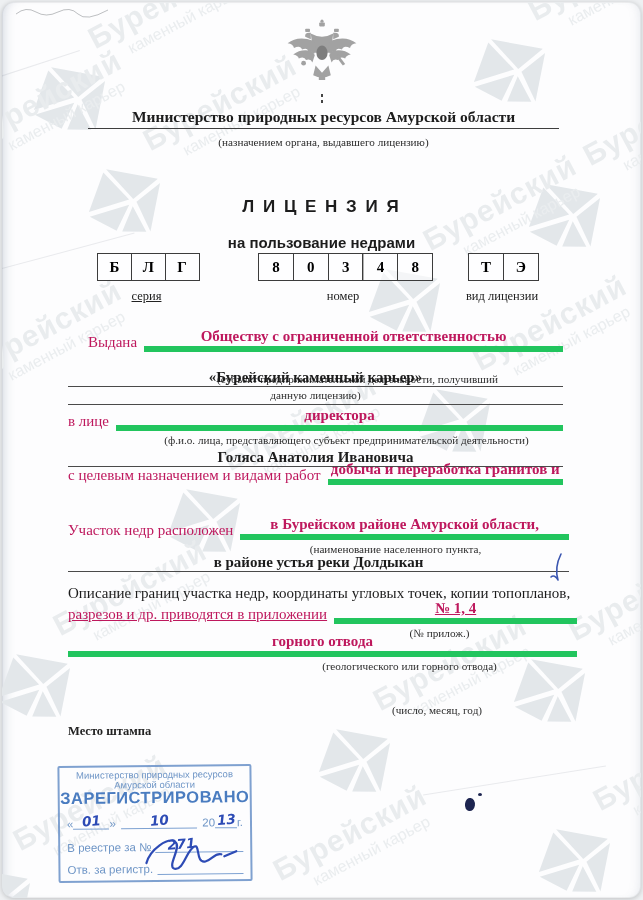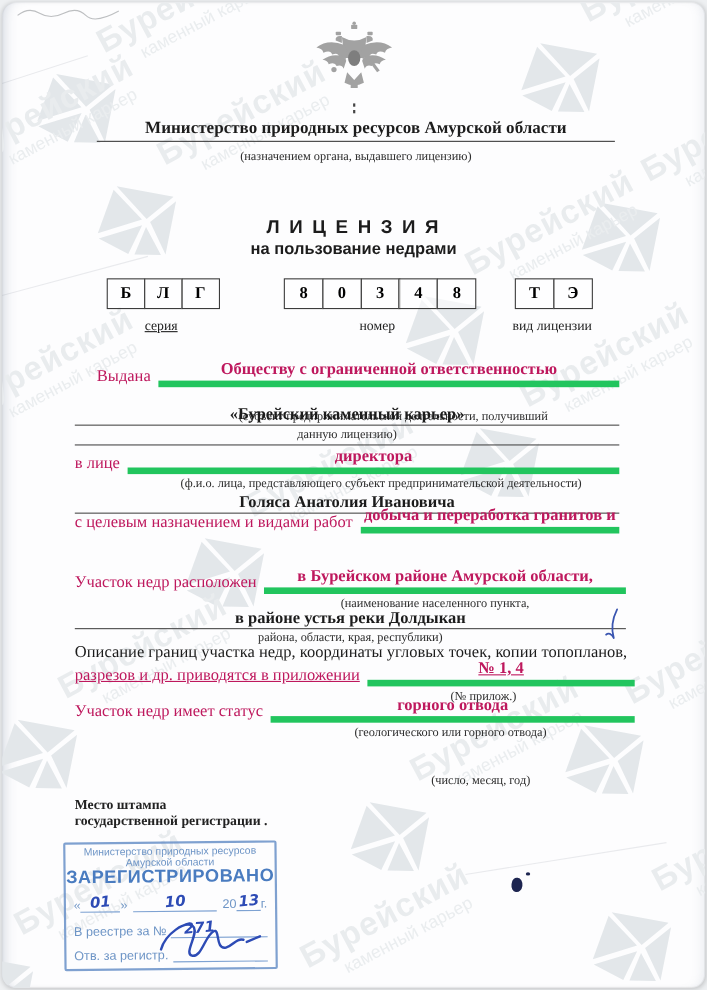--- a/index.html
+++ b/index.html
@@ -18,21 +18,21 @@
   .wm-2{font-family:"Liberation Sans",sans-serif;font-size:16px;color:#eaedef;
         margin-left:30px;white-space:nowrap;}
   .crease{position:absolute;height:1px;background:rgba(100,110,125,.13);z-index:1;}
   
   .c{position:absolute;z-index:2;color:#1c1c1c;}
   .hdr{font-size:15.5px;font-weight:bold;text-align:center;border-bottom:1.5px solid #3e3e3e;
        padding-bottom:2px;}
   .cap{font-size:11.2px;color:#2d2d2d;text-align:center;z-index:2;position:absolute;}
   .title{font-family:"Liberation Sans",sans-serif;font-weight:bold;font-size:17px;
          letter-spacing:2px;text-align:center;}
-  .subtitle{font-family:"Liberation Sans",sans-serif;font-weight:bold;font-size:15px;text-align:center;}
+  .subtitle{font-family:"Liberation Sans",sans-serif;font-weight:bold;font-size:15px;text-align:center;margin-top:16px;}
   .cellgrp{position:absolute;display:flex;z-index:2;}
   .cell{width:33px;height:26px;border:1.2px solid #3c3c3c;margin-left:-1.2px;
         display:flex;align-items:center;justify-content:center;
         font:bold 15px "Liberation Serif",serif;background:rgba(255,255,255,.6);}
   .cell:first-child{margin-left:0;}
   .boxlab{position:absolute;font-size:12.5px;text-align:center;z-index:2;color:#222;}
   .row{position:absolute;display:flex;align-items:flex-end;font-size:15px;z-index:2;color:#be185d;}
   .row .lbl{white-space:nowrap;padding-right:7px;padding-bottom:1px;}
   .row .fill{flex:1;border-bottom:6px solid #22c55e;text-align:center;font-weight:bold;padding-bottom:1px;}
   .uline{position:absolute;border-bottom:1px solid #4a4a4a;text-align:center;
@@ -363,43 +363,40 @@
     <span class="lbl">с целевым назначением и видами работ</span>
     <span class="fill">добыча и переработка гранитов и</span>
   </div>
 
   <div class="row" style="left:66px;right:72px;top:521px;height:17px;">
     <span class="lbl">Участок недр расположен</span>
     <span class="fill">в Бурейском районе Амурской области,</span>
   </div>
   <div class="cap" style="left:220px;right:72px;top:541px;">(наименование населенного пункта,</div>
   <div class="uline" style="left:66px;right:72px;top:553px;height:16px;">в районе устья реки Долдыкан</div>
-  <div class="cap" style="left:66px;right:72px;top:572px;">района, области, края, республики)</div>
   <svg class="mark" style="left:545px;top:550px;" width="22" height="32" viewBox="0 0 22 32">
     <path d="M14 2 C10 10 8 18 11 28 M11 28 C9 24 6 23 4 25" stroke="#3a55b0" stroke-width="1.6" fill="none" stroke-linecap="round"></path>
   </svg>
 
   <div class="para" style="left:66px;right:64px;top:583px;">Описание границ участка недр, координаты угловых точек, копии топопланов,</div>
   <div class="row" style="left:66px;right:64px;top:605px;height:17px;text-decoration:underline;">
     <span class="lbl">разрезов и др. приводятся в приложении</span>
     <span class="fill">№ 1, 4</span>
   </div>
   <div class="cap" style="left:300px;right:64px;top:625px;">(№ прилож.)</div>
 
   <div class="row" style="left:66px;right:64px;top:637px;height:18px;">
-    <span class="lbl">Участок недр имеет статус</span>
     <span class="fill">горного отвода</span>
   </div>
   <div class="cap" style="left:240px;right:64px;top:658px;">(геологического или горного отвода)</div>
 
   <div class="cap" style="left:295px;right:64px;top:702px;">(число, месяц, год)</div>
 
   <div class="note" style="left:66px;top:722px;">
     <div>Место штампа</div>
-    <div>государственной регистрации .</div>
   </div>
 
   <div class="stamp">
     <div class="st-org" style="top:3px;">Министерство природных ресурсов</div>
     <div class="st-org" style="top:13px;">Амурской области</div>
     <div class="st-reg">ЗАРЕГИСТРИРОВАНО</div>
     <div class="st-line" style="top:44px;height:18px;">
       <span>«</span>
       <span class="st-u" style="width:36px;"><span class="hw">01</span></span>
       <span>»</span>

